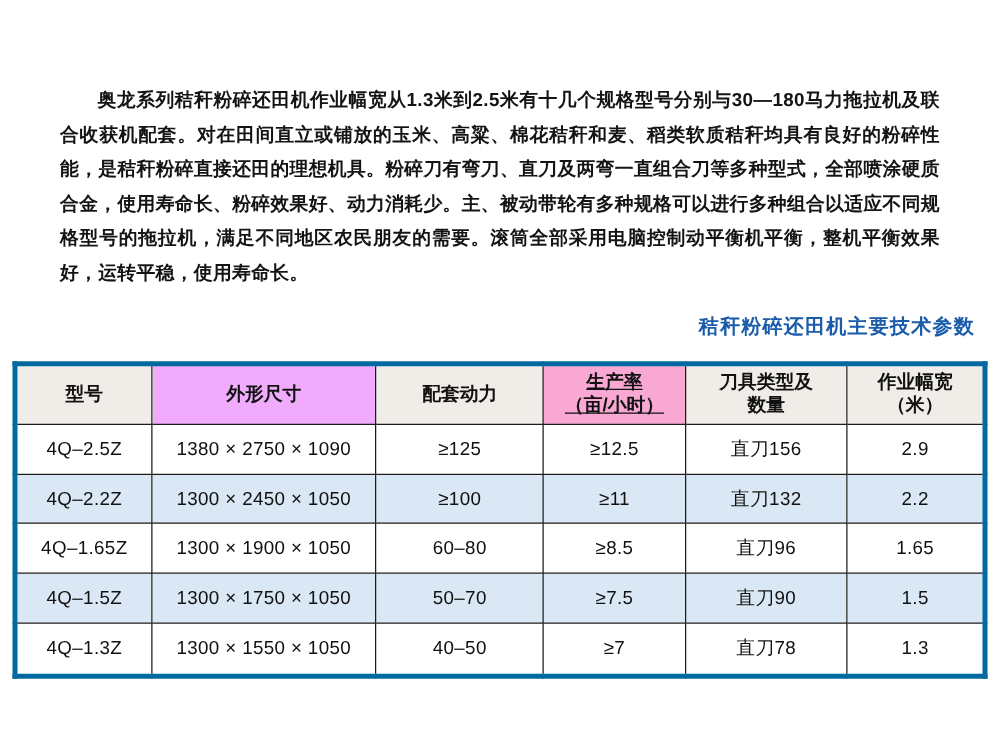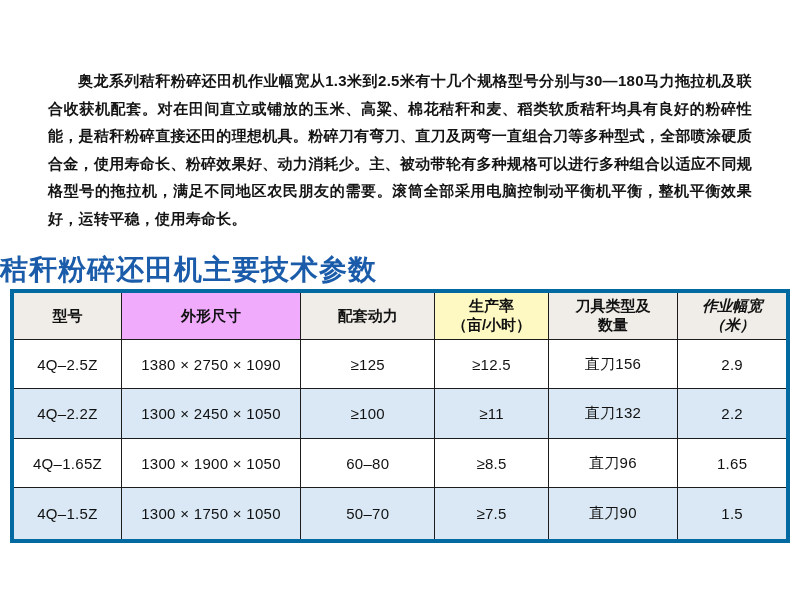--- a/index.html
+++ b/index.html
@@ -28,23 +28,23 @@
     text-justify: inter-ideograph;
     text-indent: 2em;
     color: #141414;
     letter-spacing: 0.3px;
   }
   .table-title {
     position: absolute;
     left: 0;
     width: 780px;
     top: 251px;
-    text-align: left;
+    text-align: right;
     font-family: "Liberation Serif", "DejaVu Serif", serif;
-    font-size: 28px;
+    font-size: 16px;
     font-weight: bold;
     letter-spacing: 1px;
   }
   table.spec {
     position: absolute;
     left: 10px;
     top: 289px;
     width: 780px;
     height: 254px;
     border-collapse: collapse;
@@ -97,25 +97,25 @@
         <col class="c2">
       <col class="c3">
         <col class="c4">
         <col class="c5">
     </colgroup>
     <thead>
       <tr>
         <th style="background: rgb(240, 237, 232);">型号</th>
         <th style="background: #f0abfc;">外形尺寸</th>
         <th style="background: rgb(240, 237, 232);">配套动力</th>
-        <th style="background: #fef9c3;">生产率
+        <th style="background: #f9a8d4; text-decoration: underline;">生产率
 （亩/小时）</th>
         <th style="background: rgb(240, 237, 232);">刀具类型及
 数量</th>
-        <th style="background: rgb(240, 237, 232); font-style: italic;">作业幅宽
+        <th style="background: rgb(240, 237, 232);">作业幅宽
 （米）</th>
       </tr>
     </thead>
     <tbody>
       <tr style="background: rgb(255, 255, 255);">
         <td>4Q–2.5Z</td>
         <td>1380 × 2750 × 1090</td>
         <td>≥125</td>
         <td>≥12.5</td>
         <td>直刀156</td>
@@ -138,15 +138,23 @@
         <td>1.65</td>
       </tr>
       <tr style="background: rgb(217, 232, 244); padding-left: 36px;">
         <td>4Q–1.5Z</td>
         <td>1300 × 1750 × 1050</td>
         <td>50–70</td>
         <td>≥7.5</td>
         <td>直刀90</td>
         <td>1.5</td>
       </tr>
+      <tr style="background: rgb(255, 255, 255);">
+        <td>4Q–1.3Z</td>
+        <td>1300 × 1550 × 1050</td>
+        <td>40–50</td>
+        <td>≥7</td>
+        <td>直刀78</td>
+        <td>1.3</td>
+      </tr>
     </tbody>
   </table>
 </div>
 
 </body></html>

